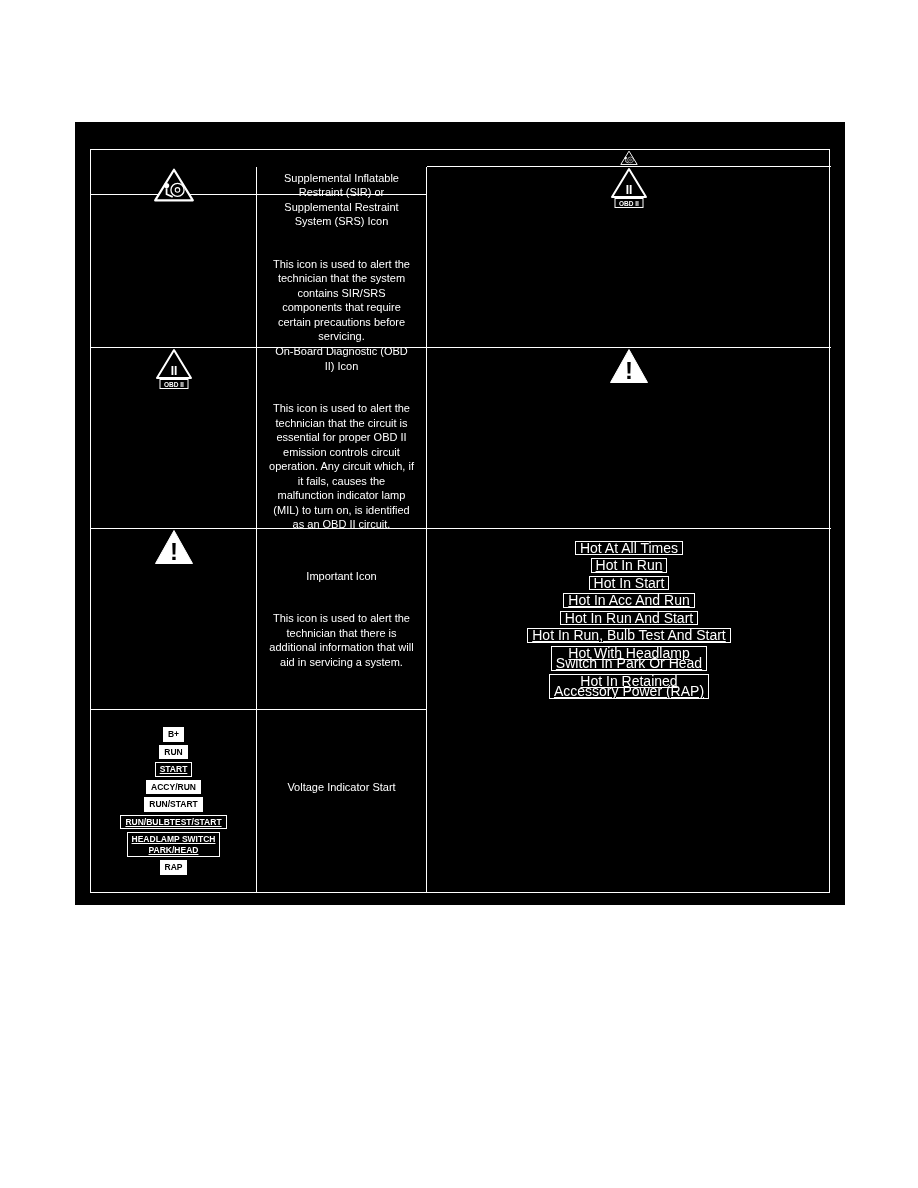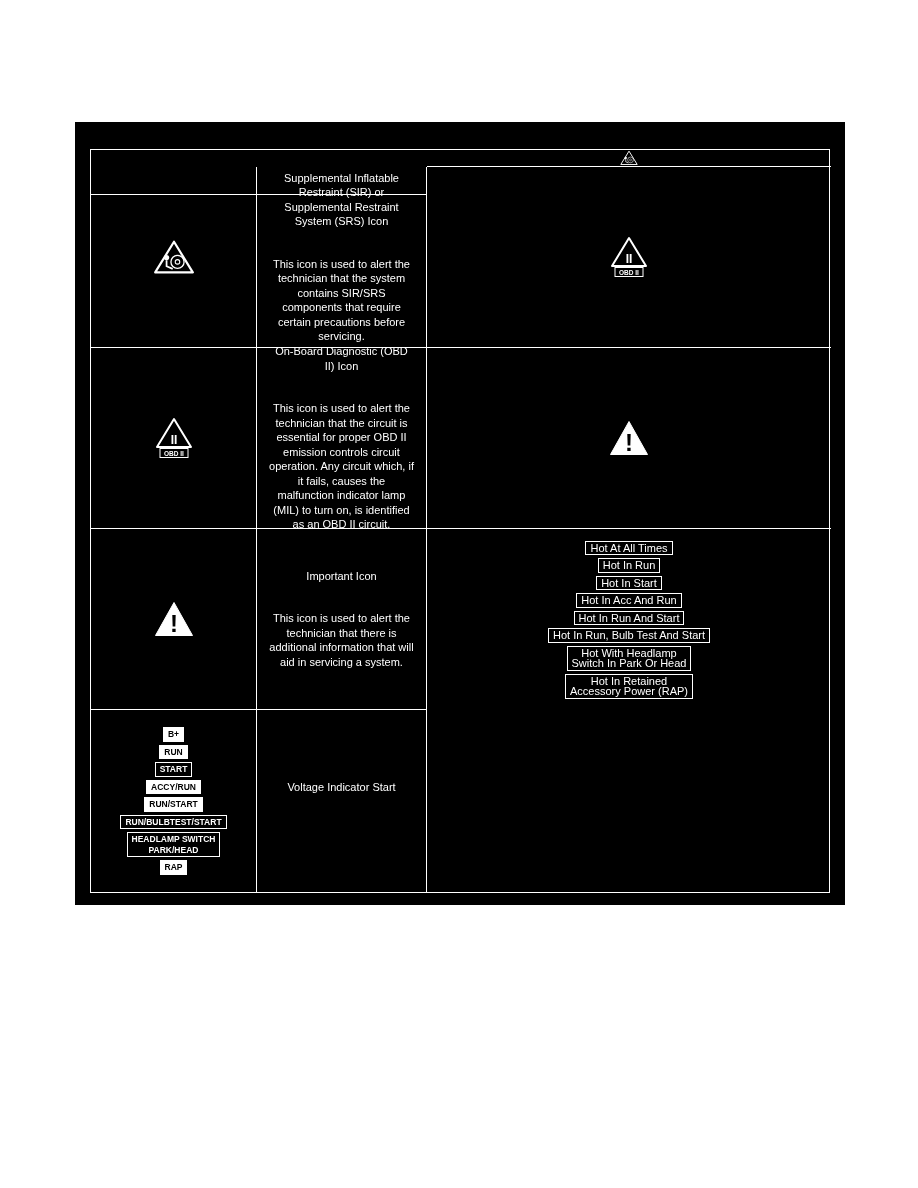--- a/index.html
+++ b/index.html
@@ -33,40 +33,41 @@
     box-sizing: border-box;
     overflow: hidden;
   }
   .cell:nth-child(3n) { border-right: none; }
   .cell:nth-last-child(-n+3) { border-bottom: none; }
   .cell.header {
     display: flex; align-items: center; justify-content: center;
     font-size: 11px; font-weight: normal; letter-spacing: 0.2px; margin-top: 44px;
   }
   .cell.symbol {
-    display: flex; align-items: center; justify-content: center;
+    display: flex; align-items: center; justify-content: flex-start;
     flex-direction: column;
+    text-decoration: underline;
   }
   .cell.desc {
     display: flex; flex-direction: column;
     align-items: center; justify-content: center;
     text-align: center;
     font-size: 11px; line-height: 14.5px;
     padding: 0 12px;
   }
   .desc-title { margin-bottom: 28px; max-width: 380px; }
   .desc-body  { max-width: 386px; }
   .box-stack {
     display: flex; flex-direction: column;
     align-items: center; justify-content: center;
     height: 100%; width: 100%;
   }
   .vbox {
     border: 1px solid #ffffff;
-    font-size: 11px; line-height: 10.5px;
+    font-size: 14px; line-height: 10.5px;
     padding: 1px 4px;
     margin: 1.5px 0;
     text-align: center;
     white-space: nowrap;
   }
   .vbox.dark  { background: #000000; color: #ffffff; }
   .vbox.light { background: #ffffff; color: #000000; }
   .box-stack.new .vbox { font-weight: bold; font-size: 8.5px; }
   svg text { font-family: "Liberation Sans", sans-serif; }
 </style>

